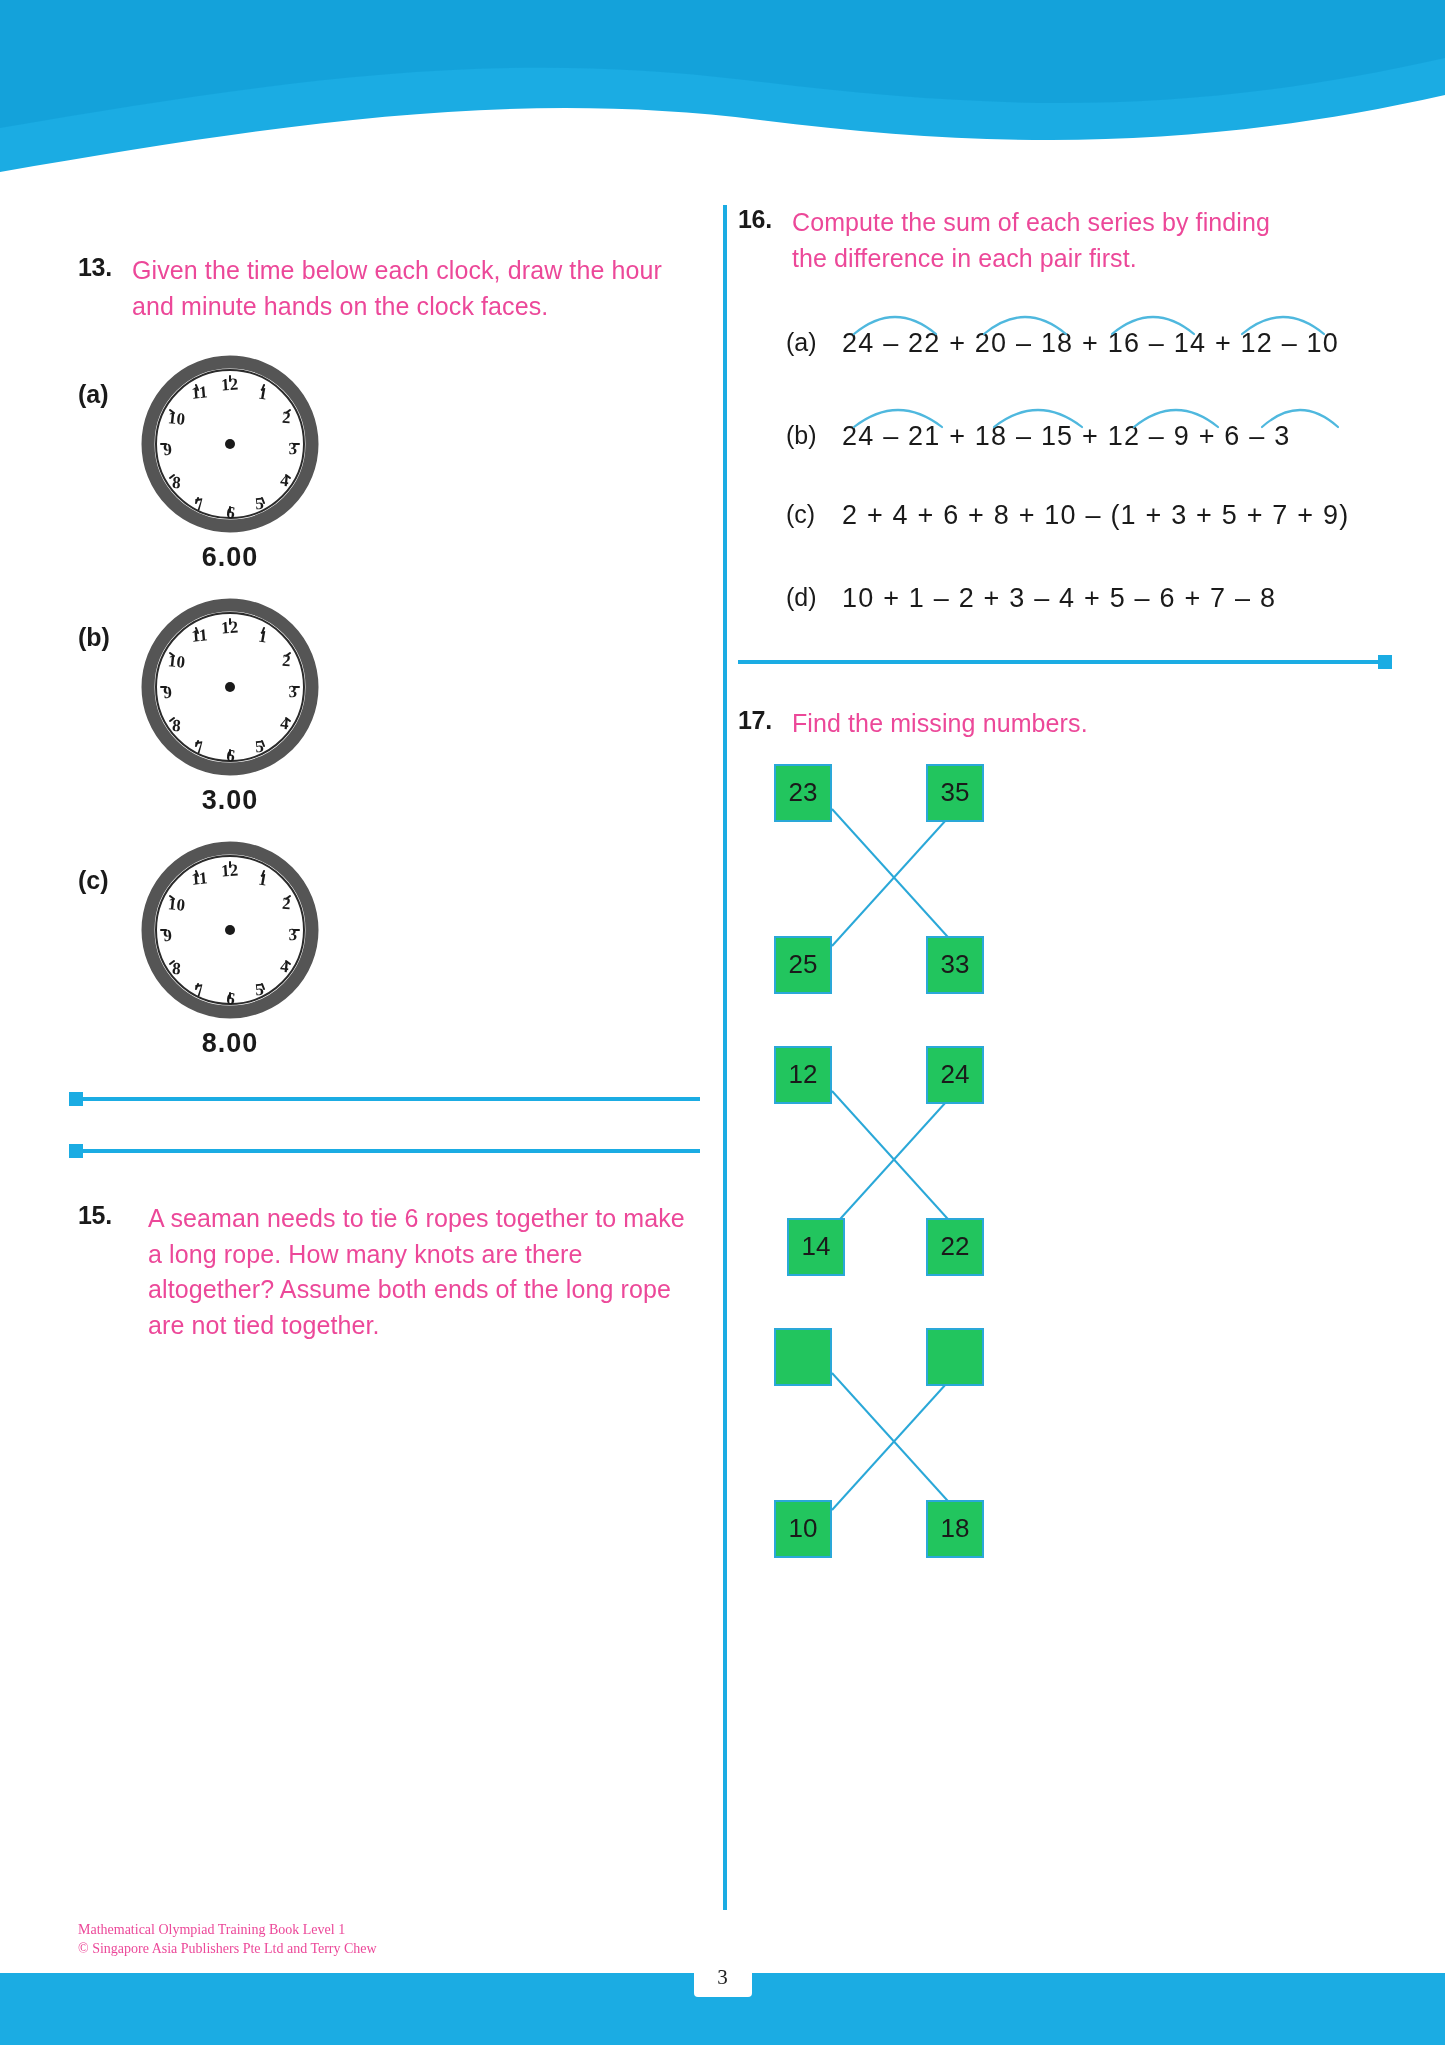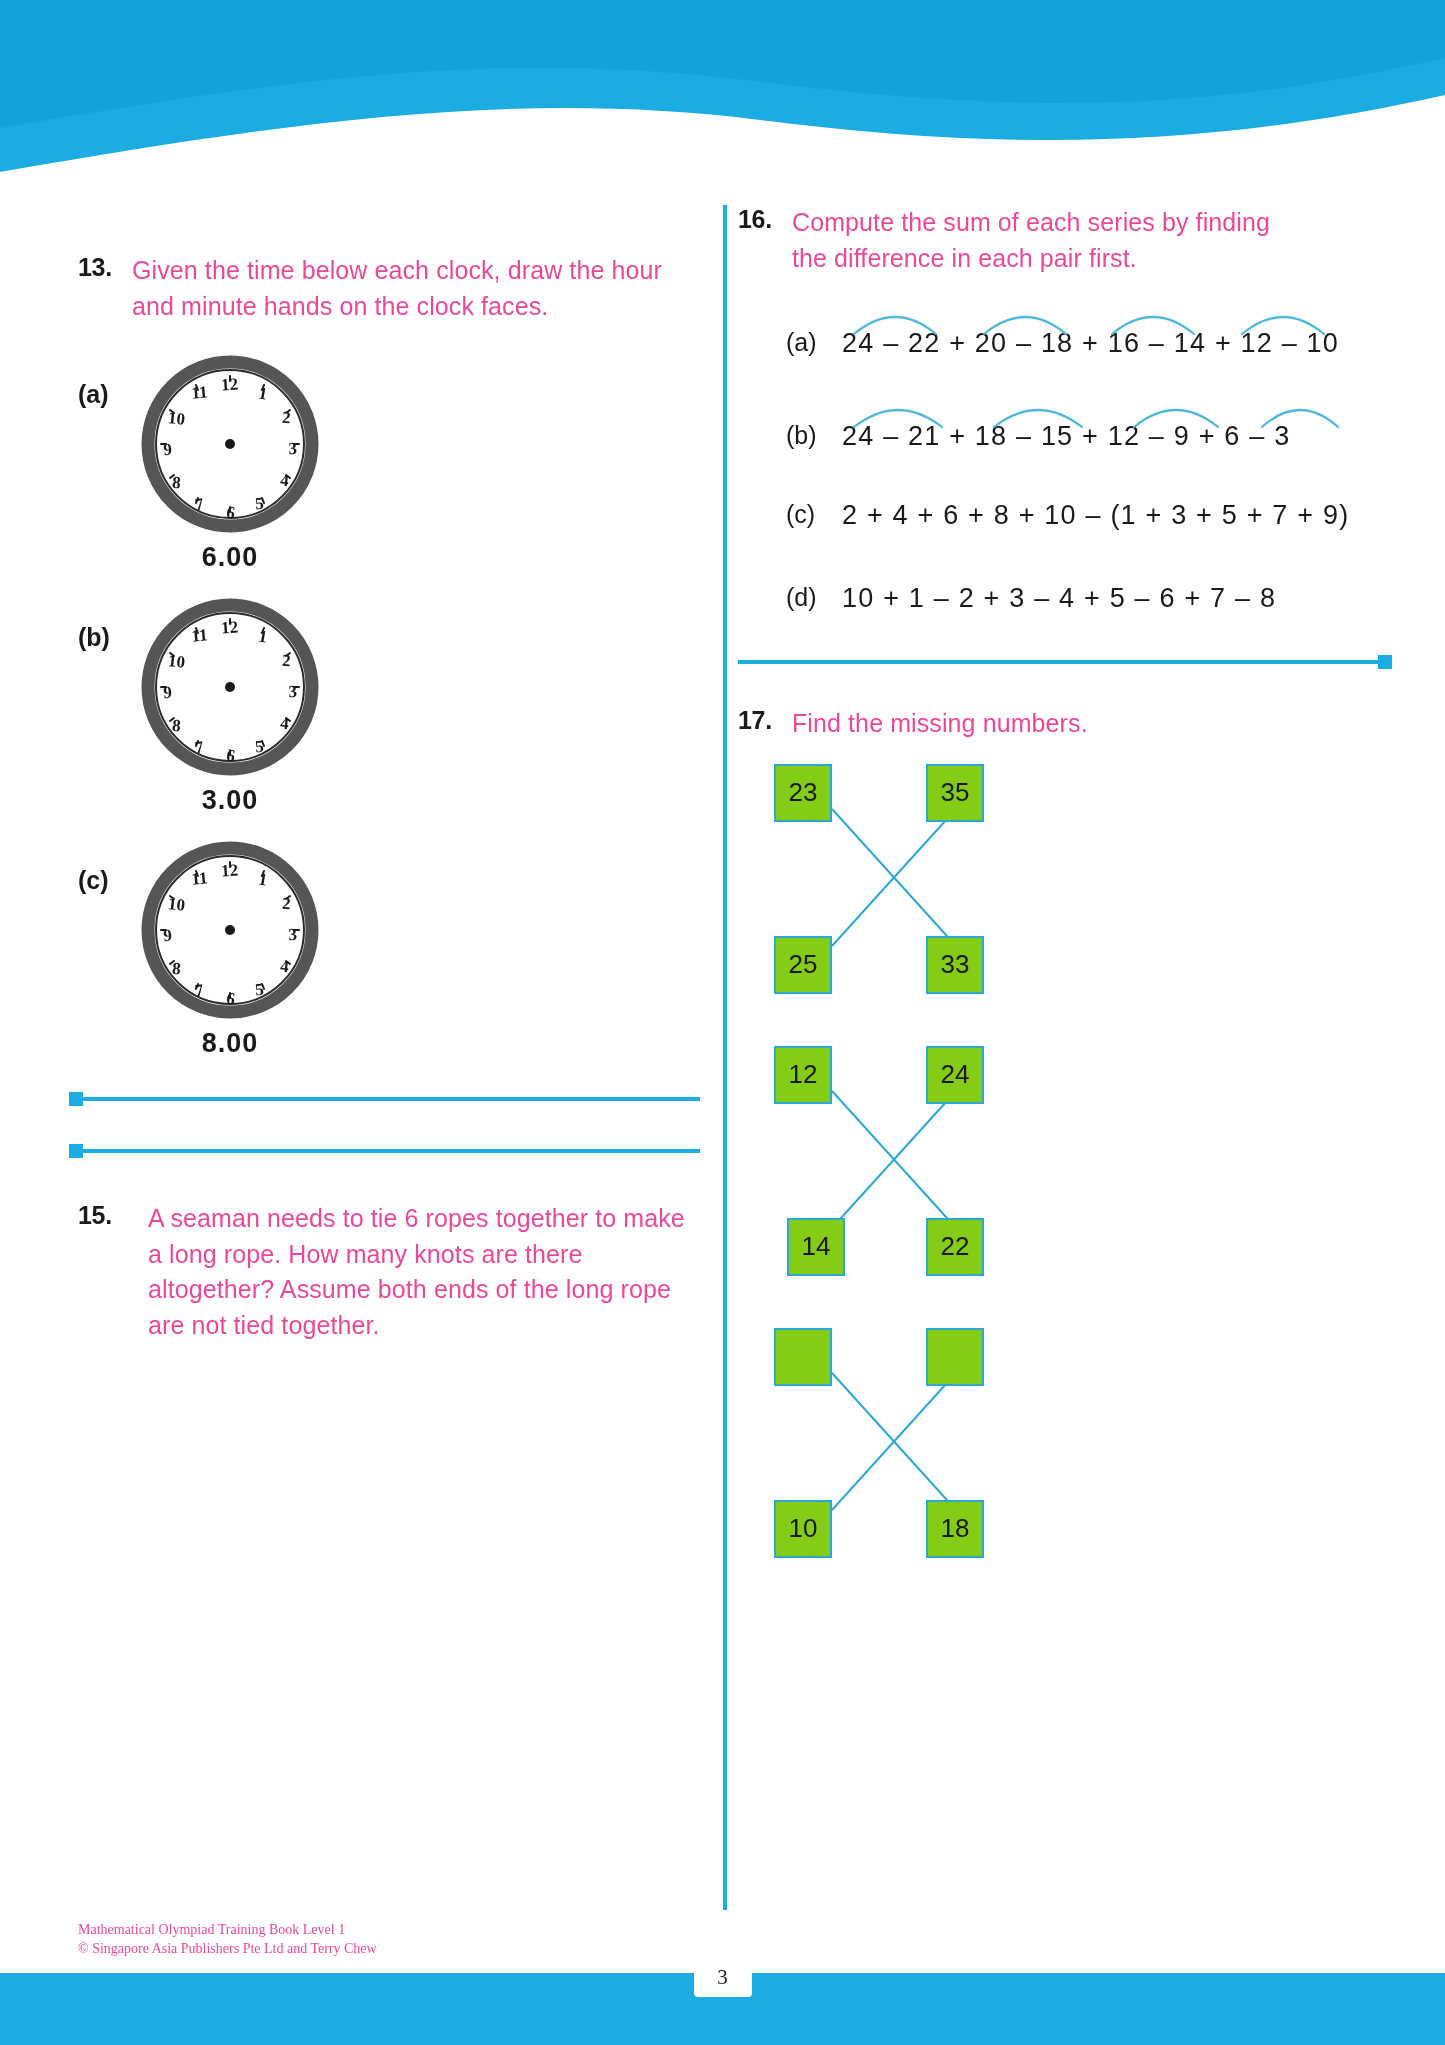--- a/index.html
+++ b/index.html
@@ -170,21 +170,21 @@
     position: absolute;
     width: 58px;
     height: 58px;
     border: 2px solid #2AA8D8;
     box-sizing: border-box;
     display: flex;
     align-items: center;
     justify-content: center;
     font-size: 26px;
     color: #1a1a1a;
-    background: #84cc16;
+    background: #22c55e;
     z-index: 2;
   }
 
   
   .footer {
     position: absolute;
     left: 78px;
     bottom: 86px;
     font-family: "Liberation Serif", serif;
     font-size: 14px;

